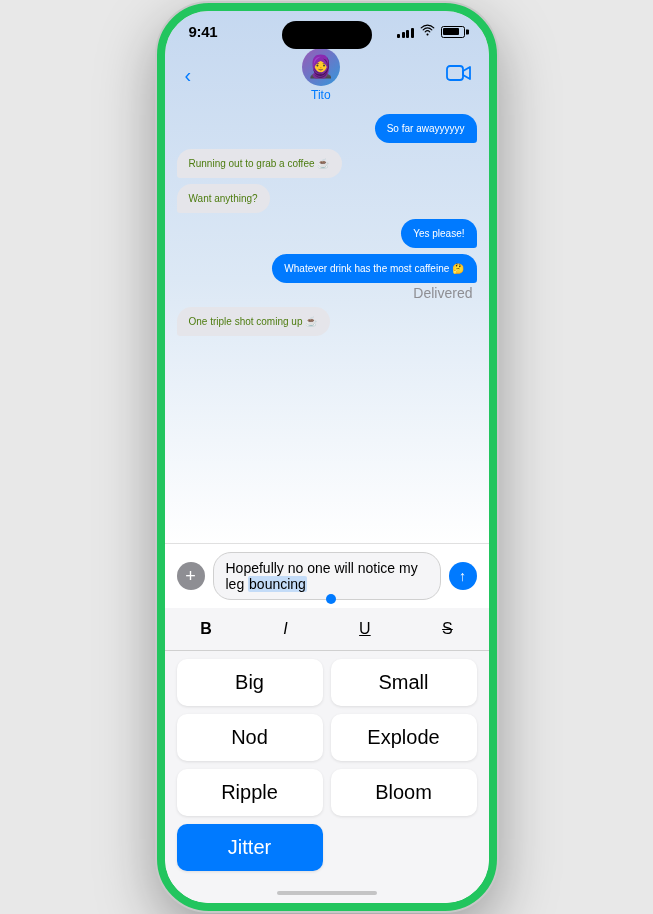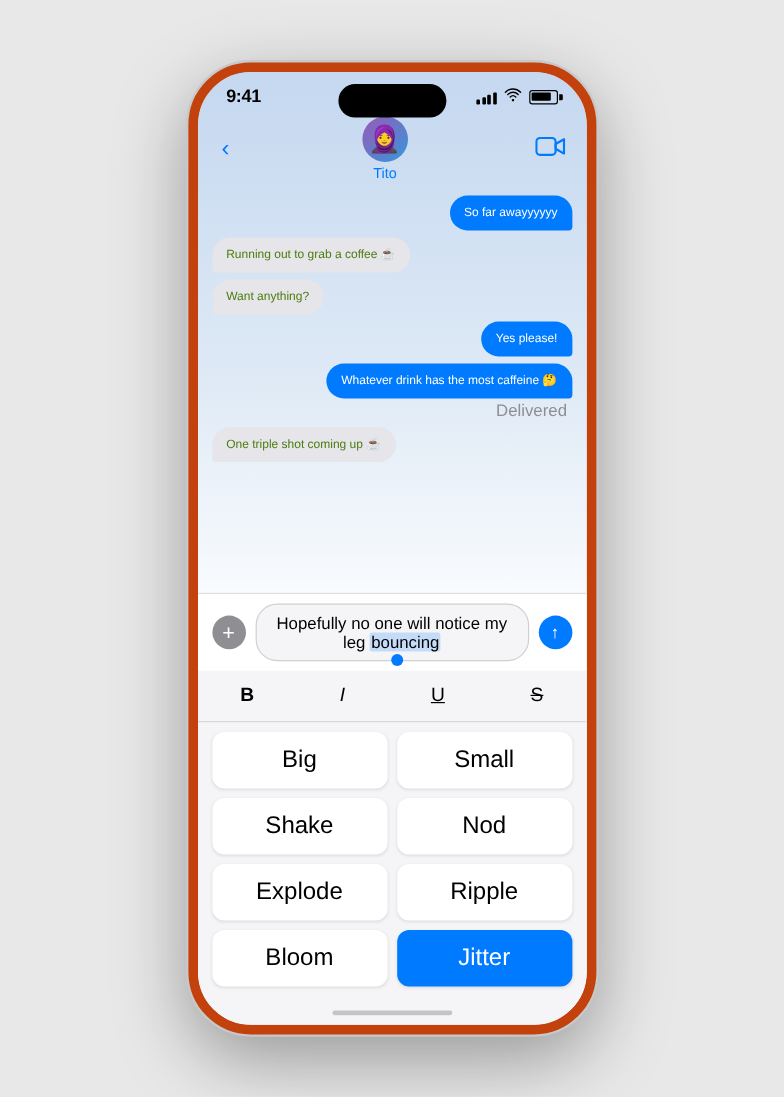--- a/index.html
+++ b/index.html
@@ -7,24 +7,24 @@
       background: #e8e8e8;
       display: flex;
       justify-content: center;
       align-items: center;
       min-height: 100vh;
       font-family: -apple-system, BlinkMacSystemFont, 'SF Pro Text', 'Helvetica Neue', sans-serif;
     }
 
     .phone-frame {
       width: 340px;
-      height: 810px;
+      height: 908px;
       background: #f5f5f5;
       border-radius: 52px;
-      border: 8px solid #c2410c;
+      border: 8px solid #22c55e;
       box-shadow:
         0 0 0 2px #c8c8c8,
         0 20px 60px rgba(0,0,0,0.35),
         inset 0 0 0 2px #d0d0d0;
       position: relative;
       overflow: hidden;
     }
 
     
     .phone-frame::before {
@@ -276,21 +276,20 @@
       color: #000;
       min-height: 34px;
       display: flex;
       align-items: center;
       position: relative;
     }
 
     .input-text {
       font-size: 14px;
       color: #000;
-      text-align: center;
     }
 
     .text-highlight {
       background: #007aff33;
       border-radius: 2px;
       padding: 0 1px;
     }
 
     .cursor-dot {
       width: 10px;
@@ -479,21 +478,20 @@
     <div class="format-bar">
       <span class="format-btn bold">B</span>
       <span class="format-btn italic">I</span>
       <span class="format-btn underline">U</span>
       <span class="format-btn strikethrough">S</span>
     </div>
 
     <div class="effects-grid">
       <button class="effect-btn">Big</button>
       <button class="effect-btn">Small</button>
-      <button class="effect-btn">Shake</button>
       <button class="effect-btn">Nod</button>
       <button class="effect-btn">Explode</button>
       <button class="effect-btn">Ripple</button>
       <button class="effect-btn">Bloom</button>
       <button class="effect-btn active">Jitter</button>
     </div>
 
     <div class="home-indicator">
       <div class="home-bar"></div>
     </div>

